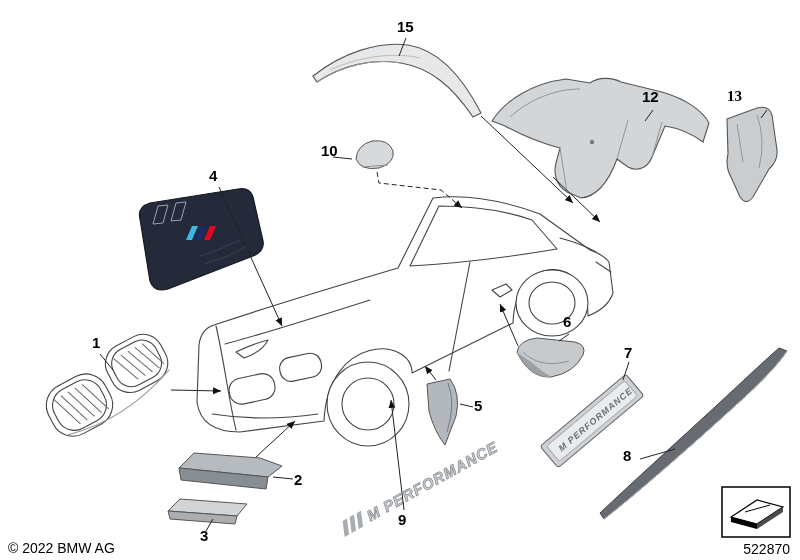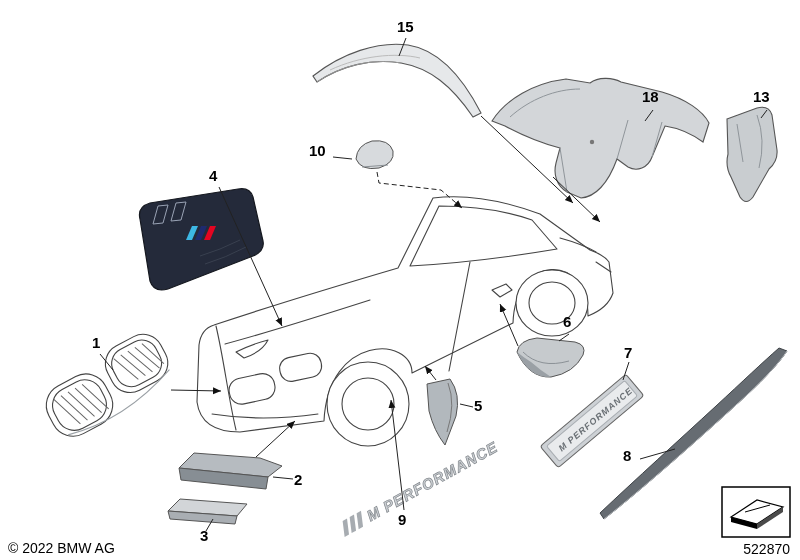--- a/index.html
+++ b/index.html
@@ -187,19 +187,19 @@
 
 <div class="callout" style="left:92px;top:335px;">1</div>
 <div class="callout" style="left:294px;top:472px;">2</div>
 <div class="callout" style="left:200px;top:528px;">3</div>
 <div class="callout" style="left:209px;top:168px;">4</div>
 <div class="callout" style="left:474px;top:398px;">5</div>
 <div class="callout" style="left:563px;top:314px;">6</div>
 <div class="callout" style="left:624px;top:345px;">7</div>
 <div class="callout" style="left:623px;top:448px;">8</div>
 <div class="callout" style="left:398px;top:512px;">9</div>
-<div class="callout" style="left:309px;top:143px;">10</div>
+<div class="callout" style="left:321px;top:143px;">10</div>
 <div class="callout" style="left:397px;top:19px;">15</div>
-<div class="callout" style="left:642px;top:89px;">18</div>
-<div class="callout" style="left:753px;top:89px;">13</div>
+<div class="callout" style="left:642px;top:89px;">12</div>
+<div class="callout" style="left:727px;top:89px;font-family:Liberation Serif, serif;">13</div>
 
 <div class="footer-text" id="copyright" style="left:8px;top:540px;">© 2022 BMW AG</div>
 <div class="footer-text" id="diagram-number" style="left:722px;top:541px;">522870</div>
 
 </body></html>

